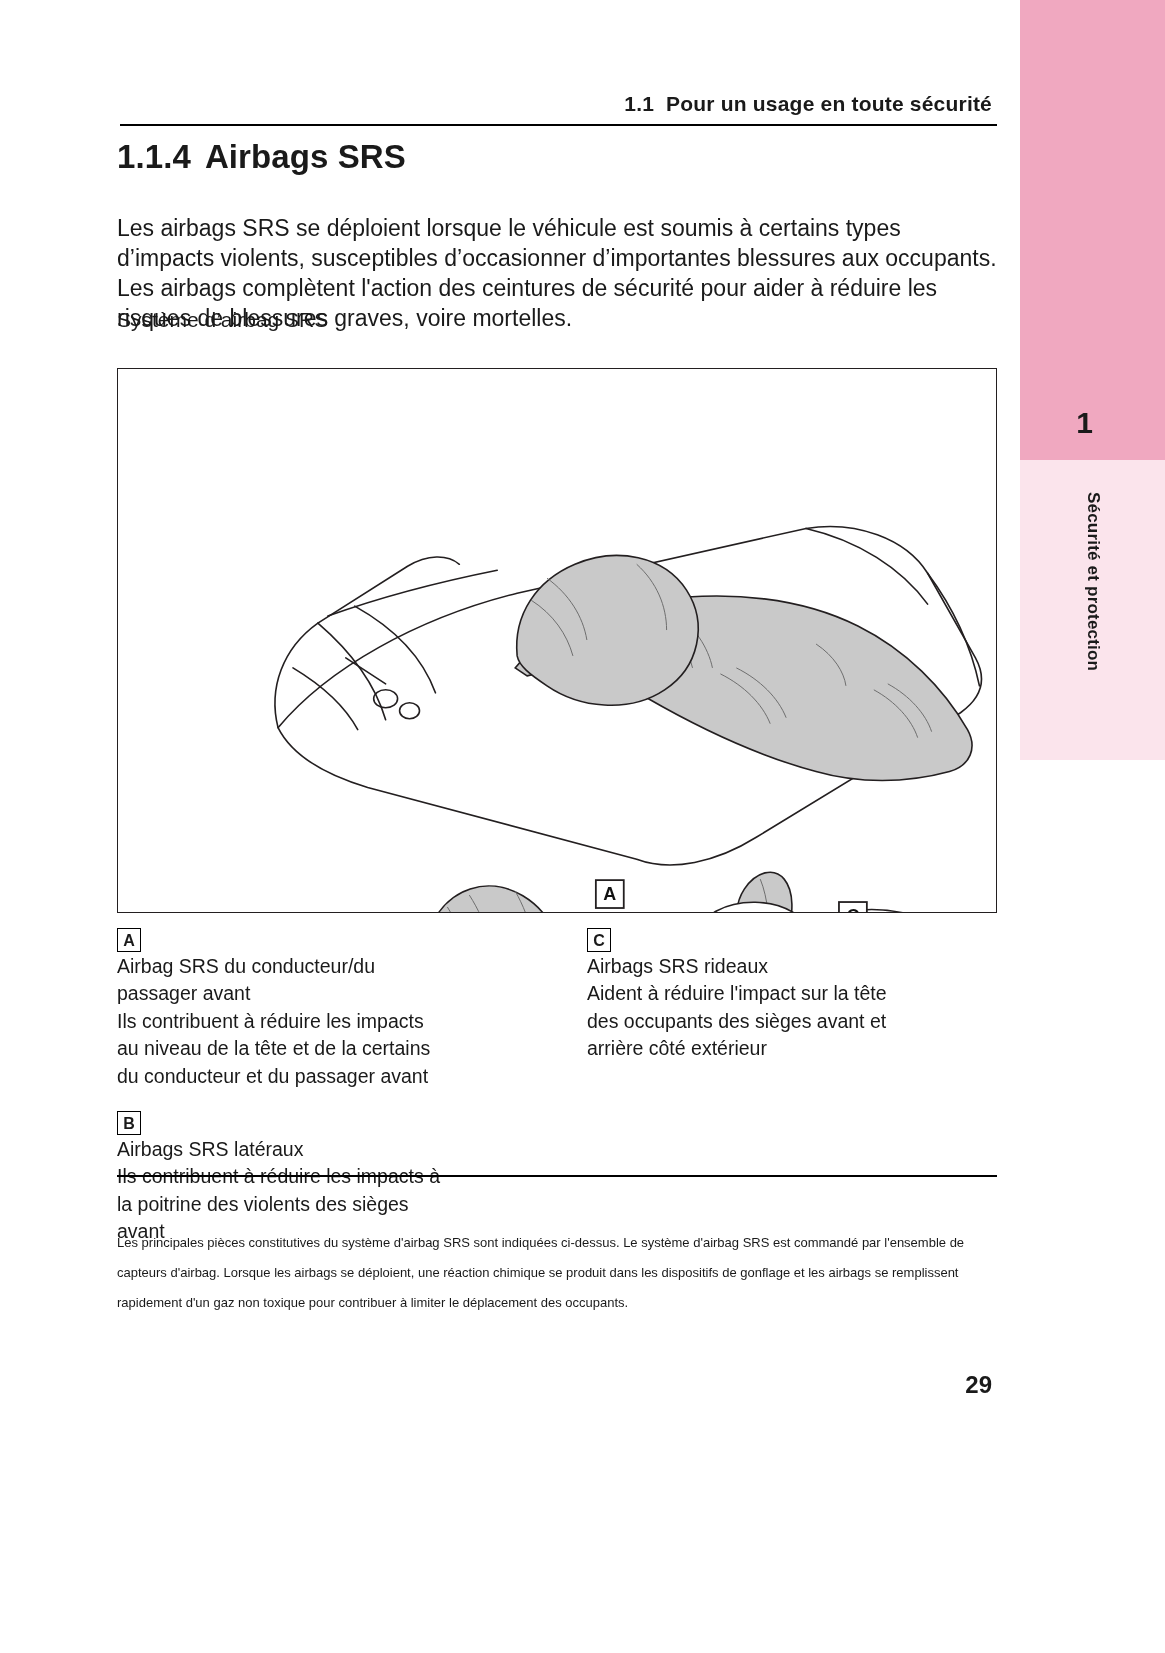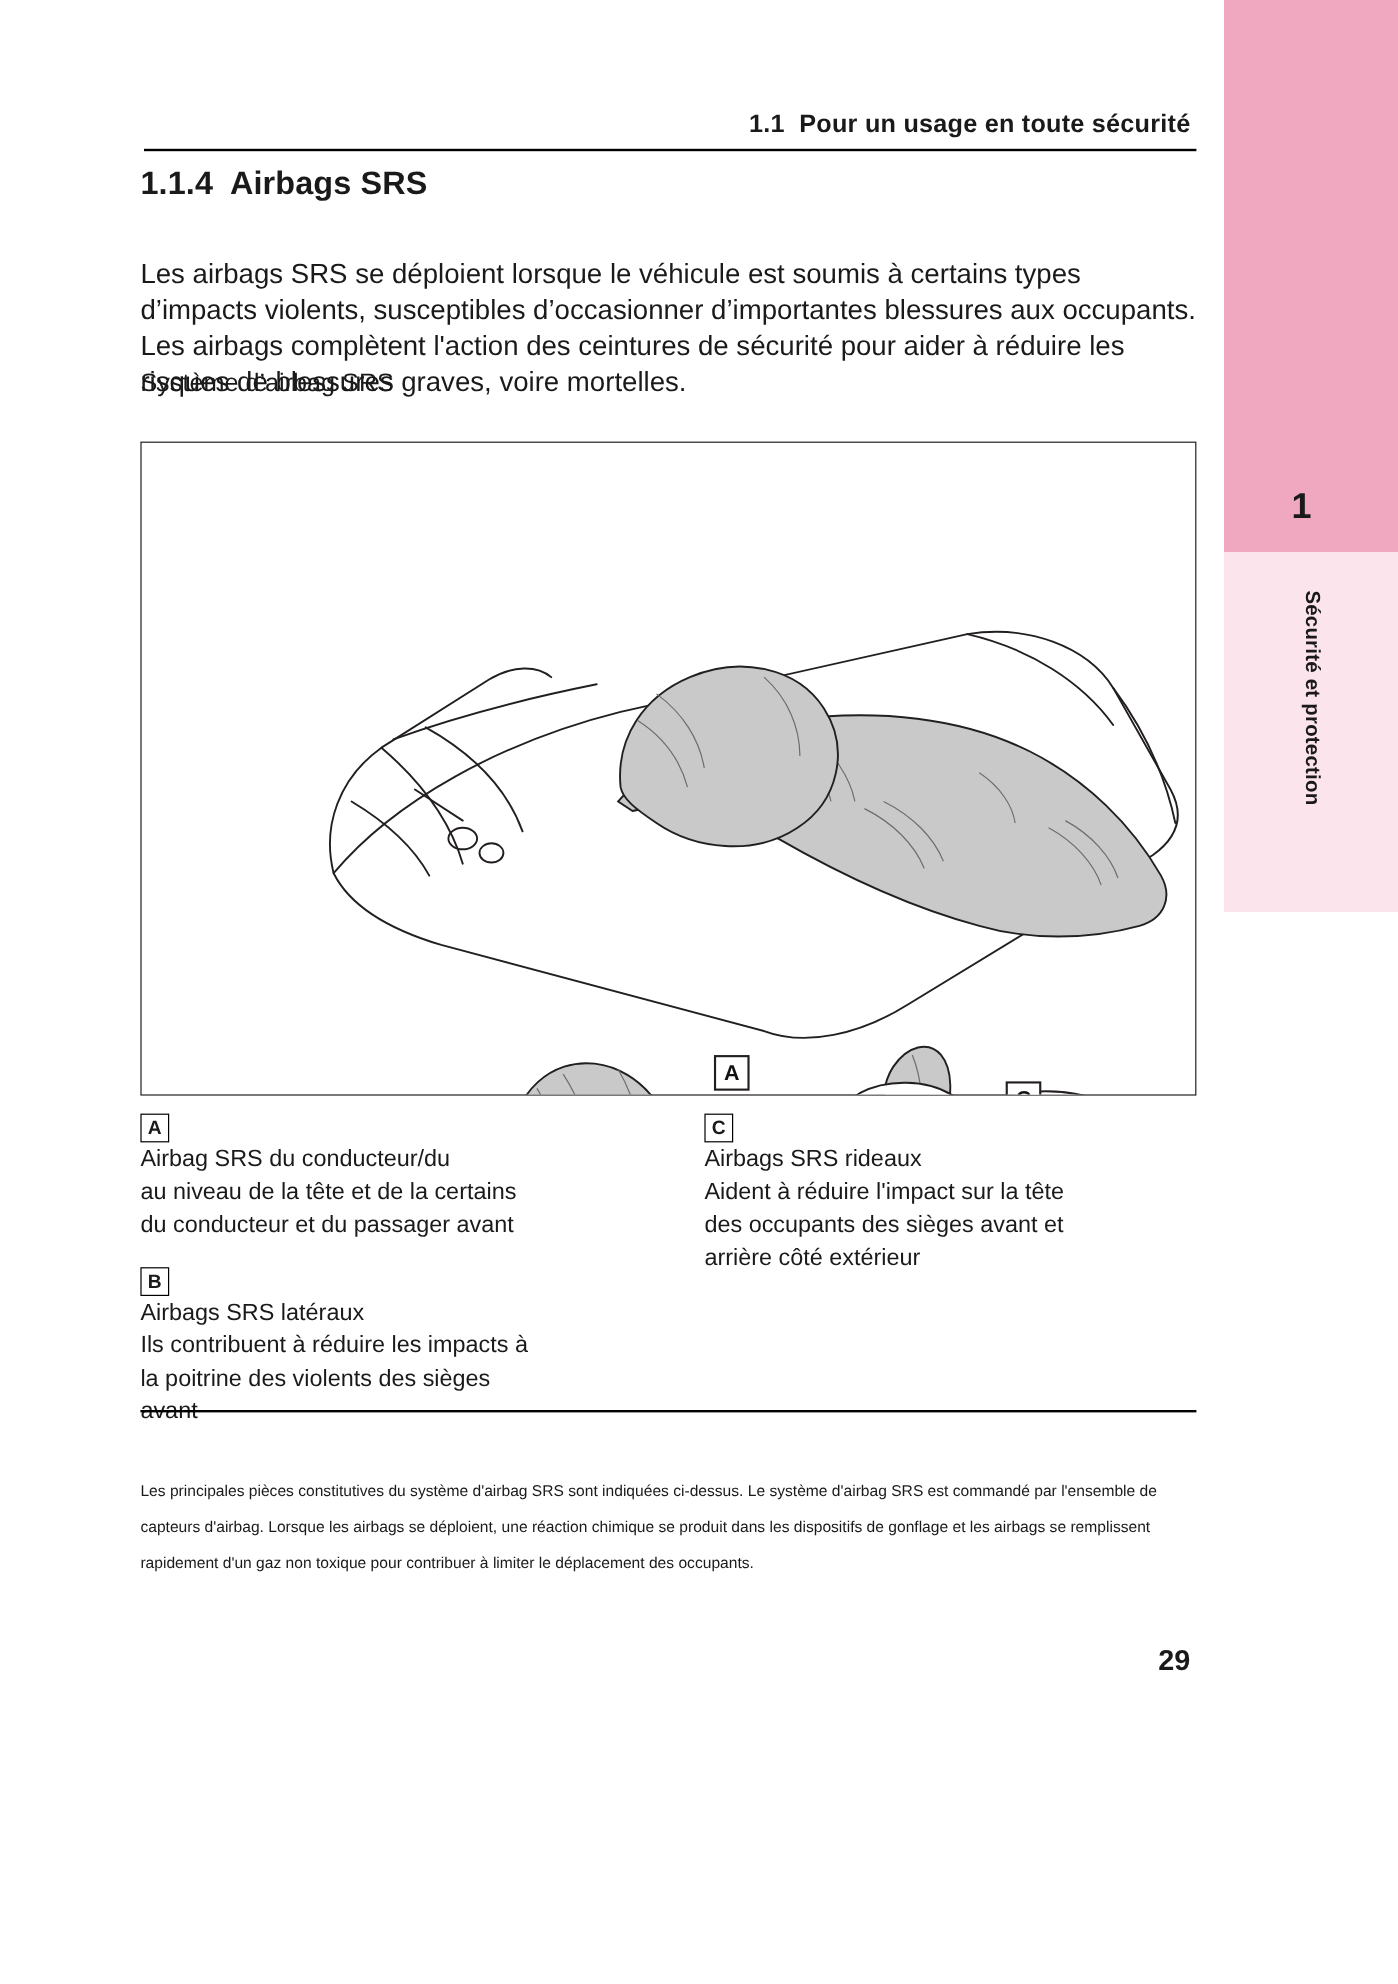--- a/index.html
+++ b/index.html
@@ -88,21 +88,21 @@
     top: 124px;
     width: 877px;
     height: 2px;
     background: #000;
   }
 
   .h-title {
     position: absolute;
     left: 117px;
     top: 138px;
-    font-size: 27px;
+    font-size: 33px;
     font-weight: bold;
     letter-spacing: 0.1px;
   }
   .h-title .t-num { margin-right: 14px; }
 
   .intro {
     position: absolute;
     left: 117px;
     top: 190px;
     width: 880px;
@@ -333,20 +333,22 @@
   </div>
 
   <div class="legend">
 
     <div class="legend-col left">
 
       <div class="legend-item">
         <span class="marker">A</span>
         <span class="body">
           <span class="lt">Airbag SRS du conducteur/du</span>
+          <span class="lt">passager avant</span>
+          <span class="lt">Ils contribuent à réduire les impacts</span>
           <span class="lt">au niveau de la tête et de la certains</span>
           <span class="lt">du conducteur et du passager avant</span>
         </span>
       </div>
 
       <div class="legend-item">
         <span class="marker">B</span>
         <span class="body">
           <span class="lt">Airbags SRS latéraux</span>
           <span class="lt">Ils contribuent à réduire les impacts à</span>

